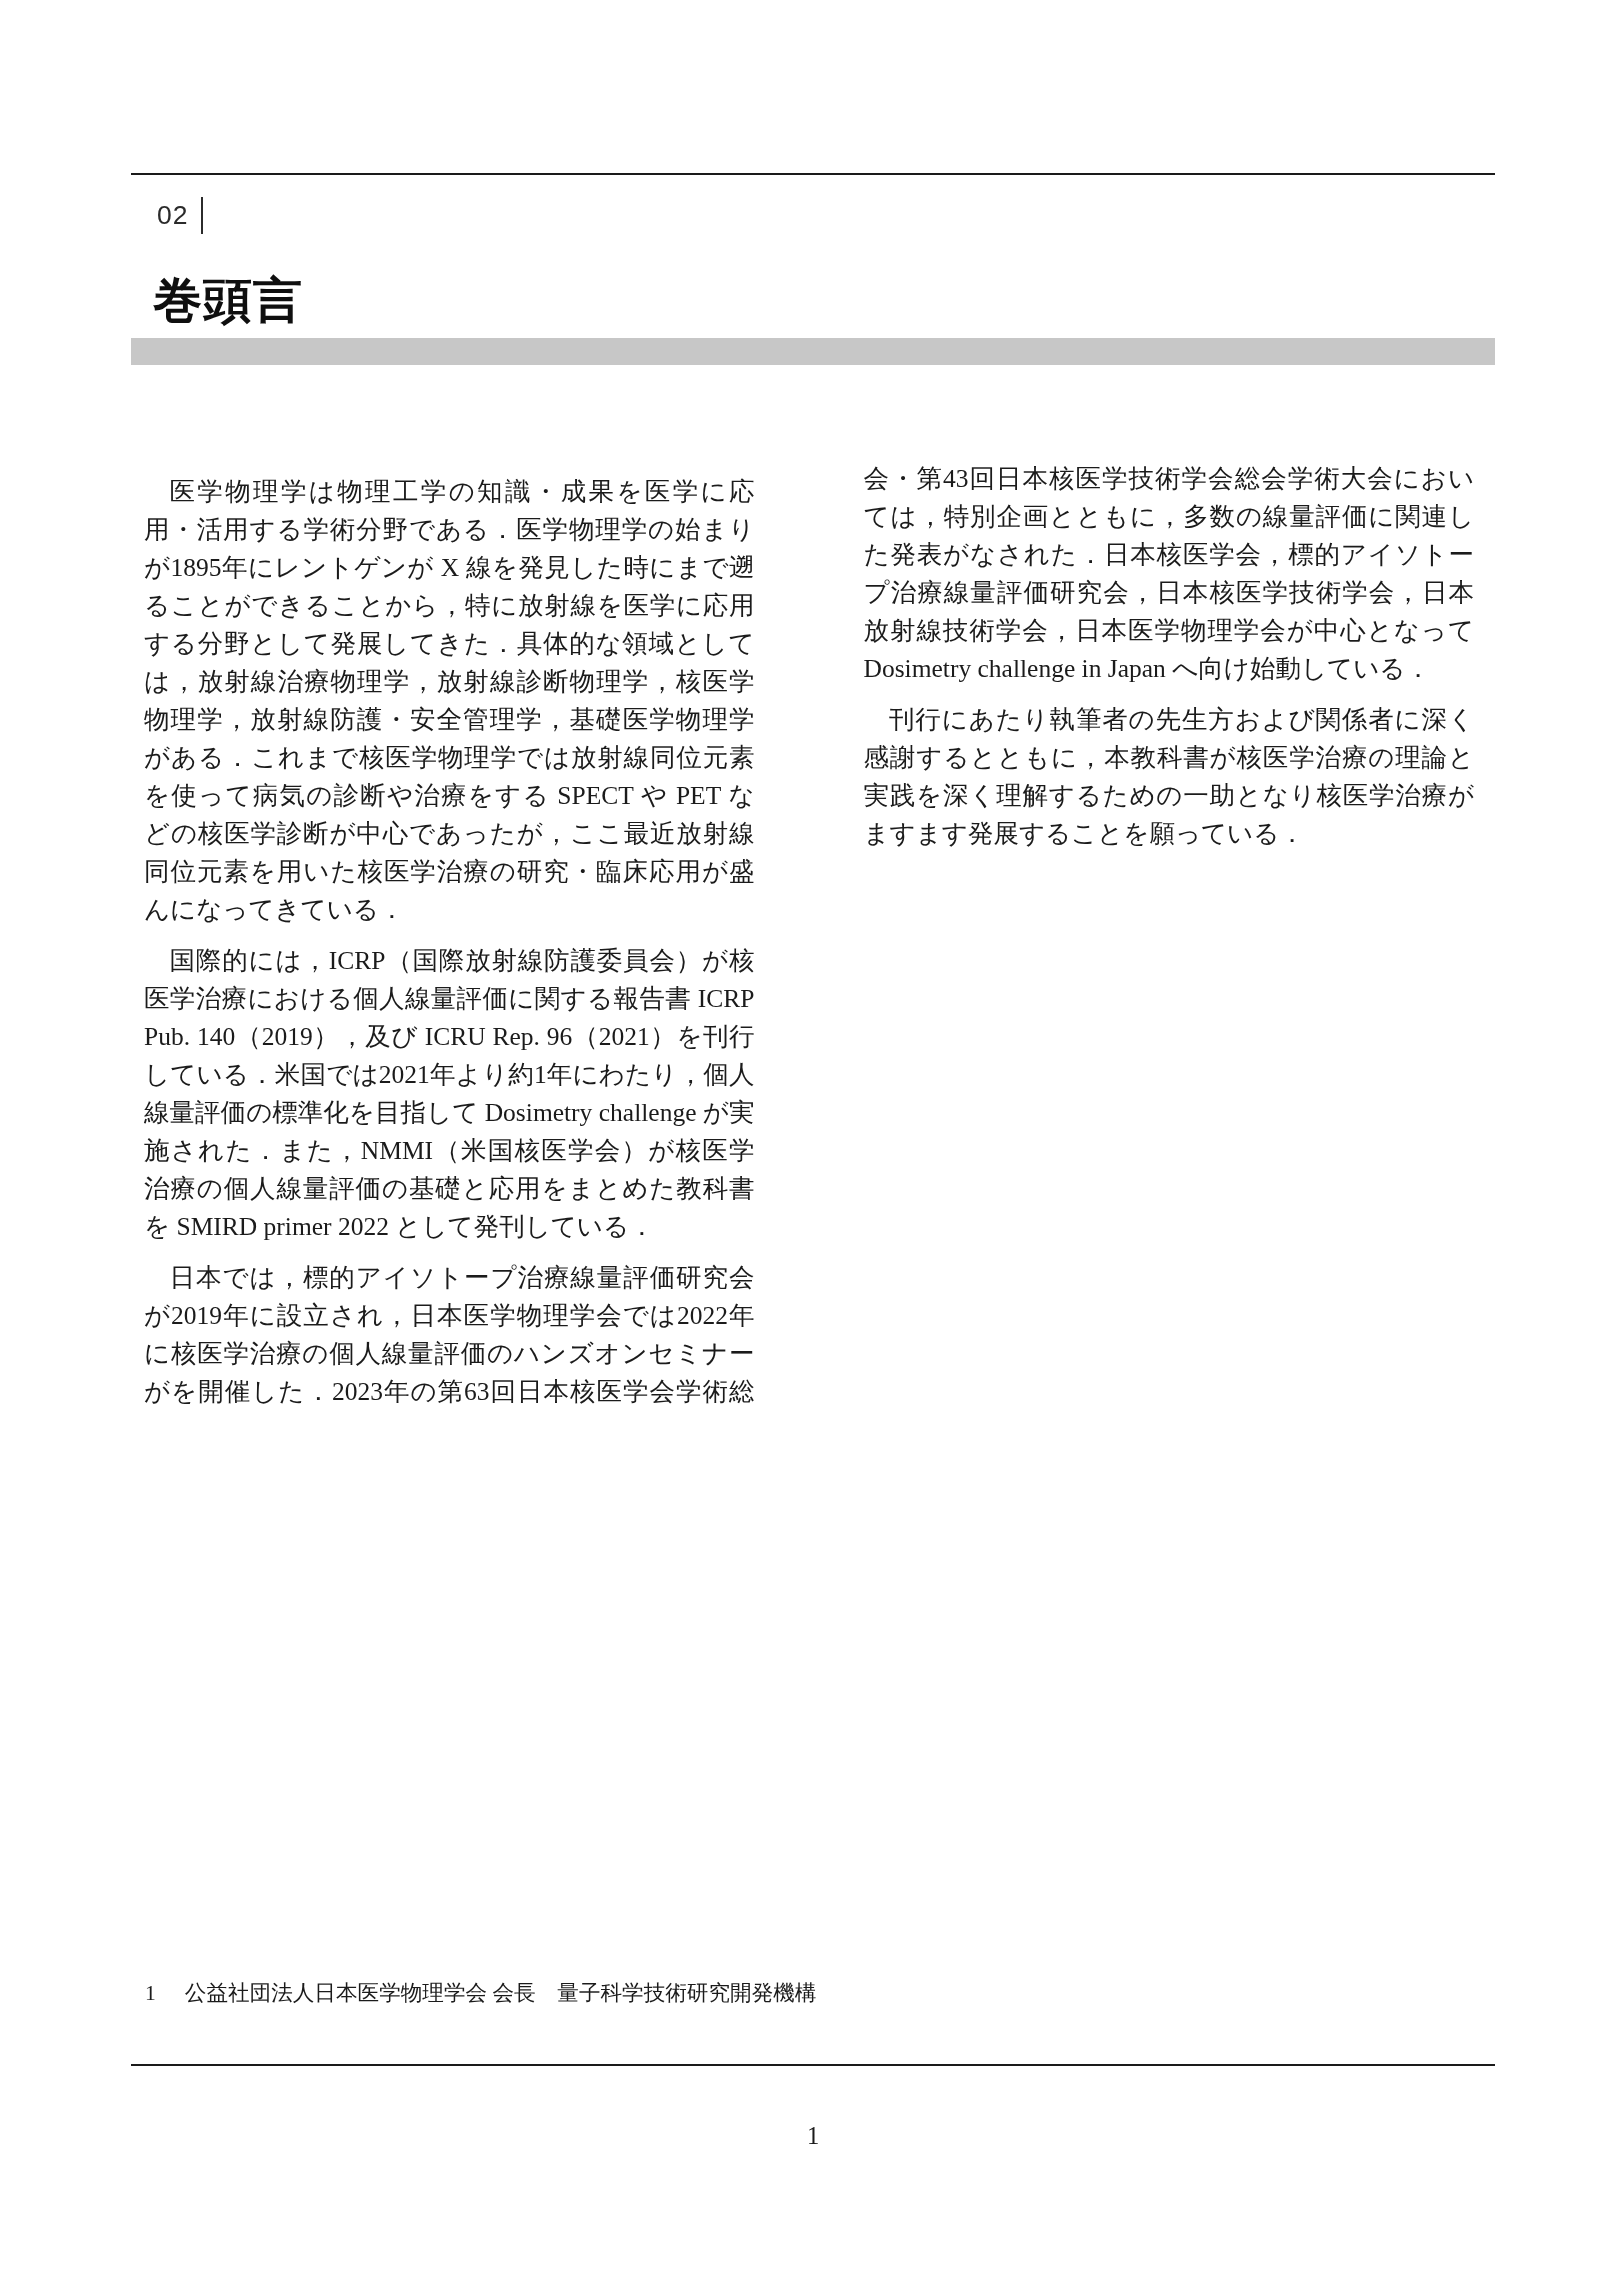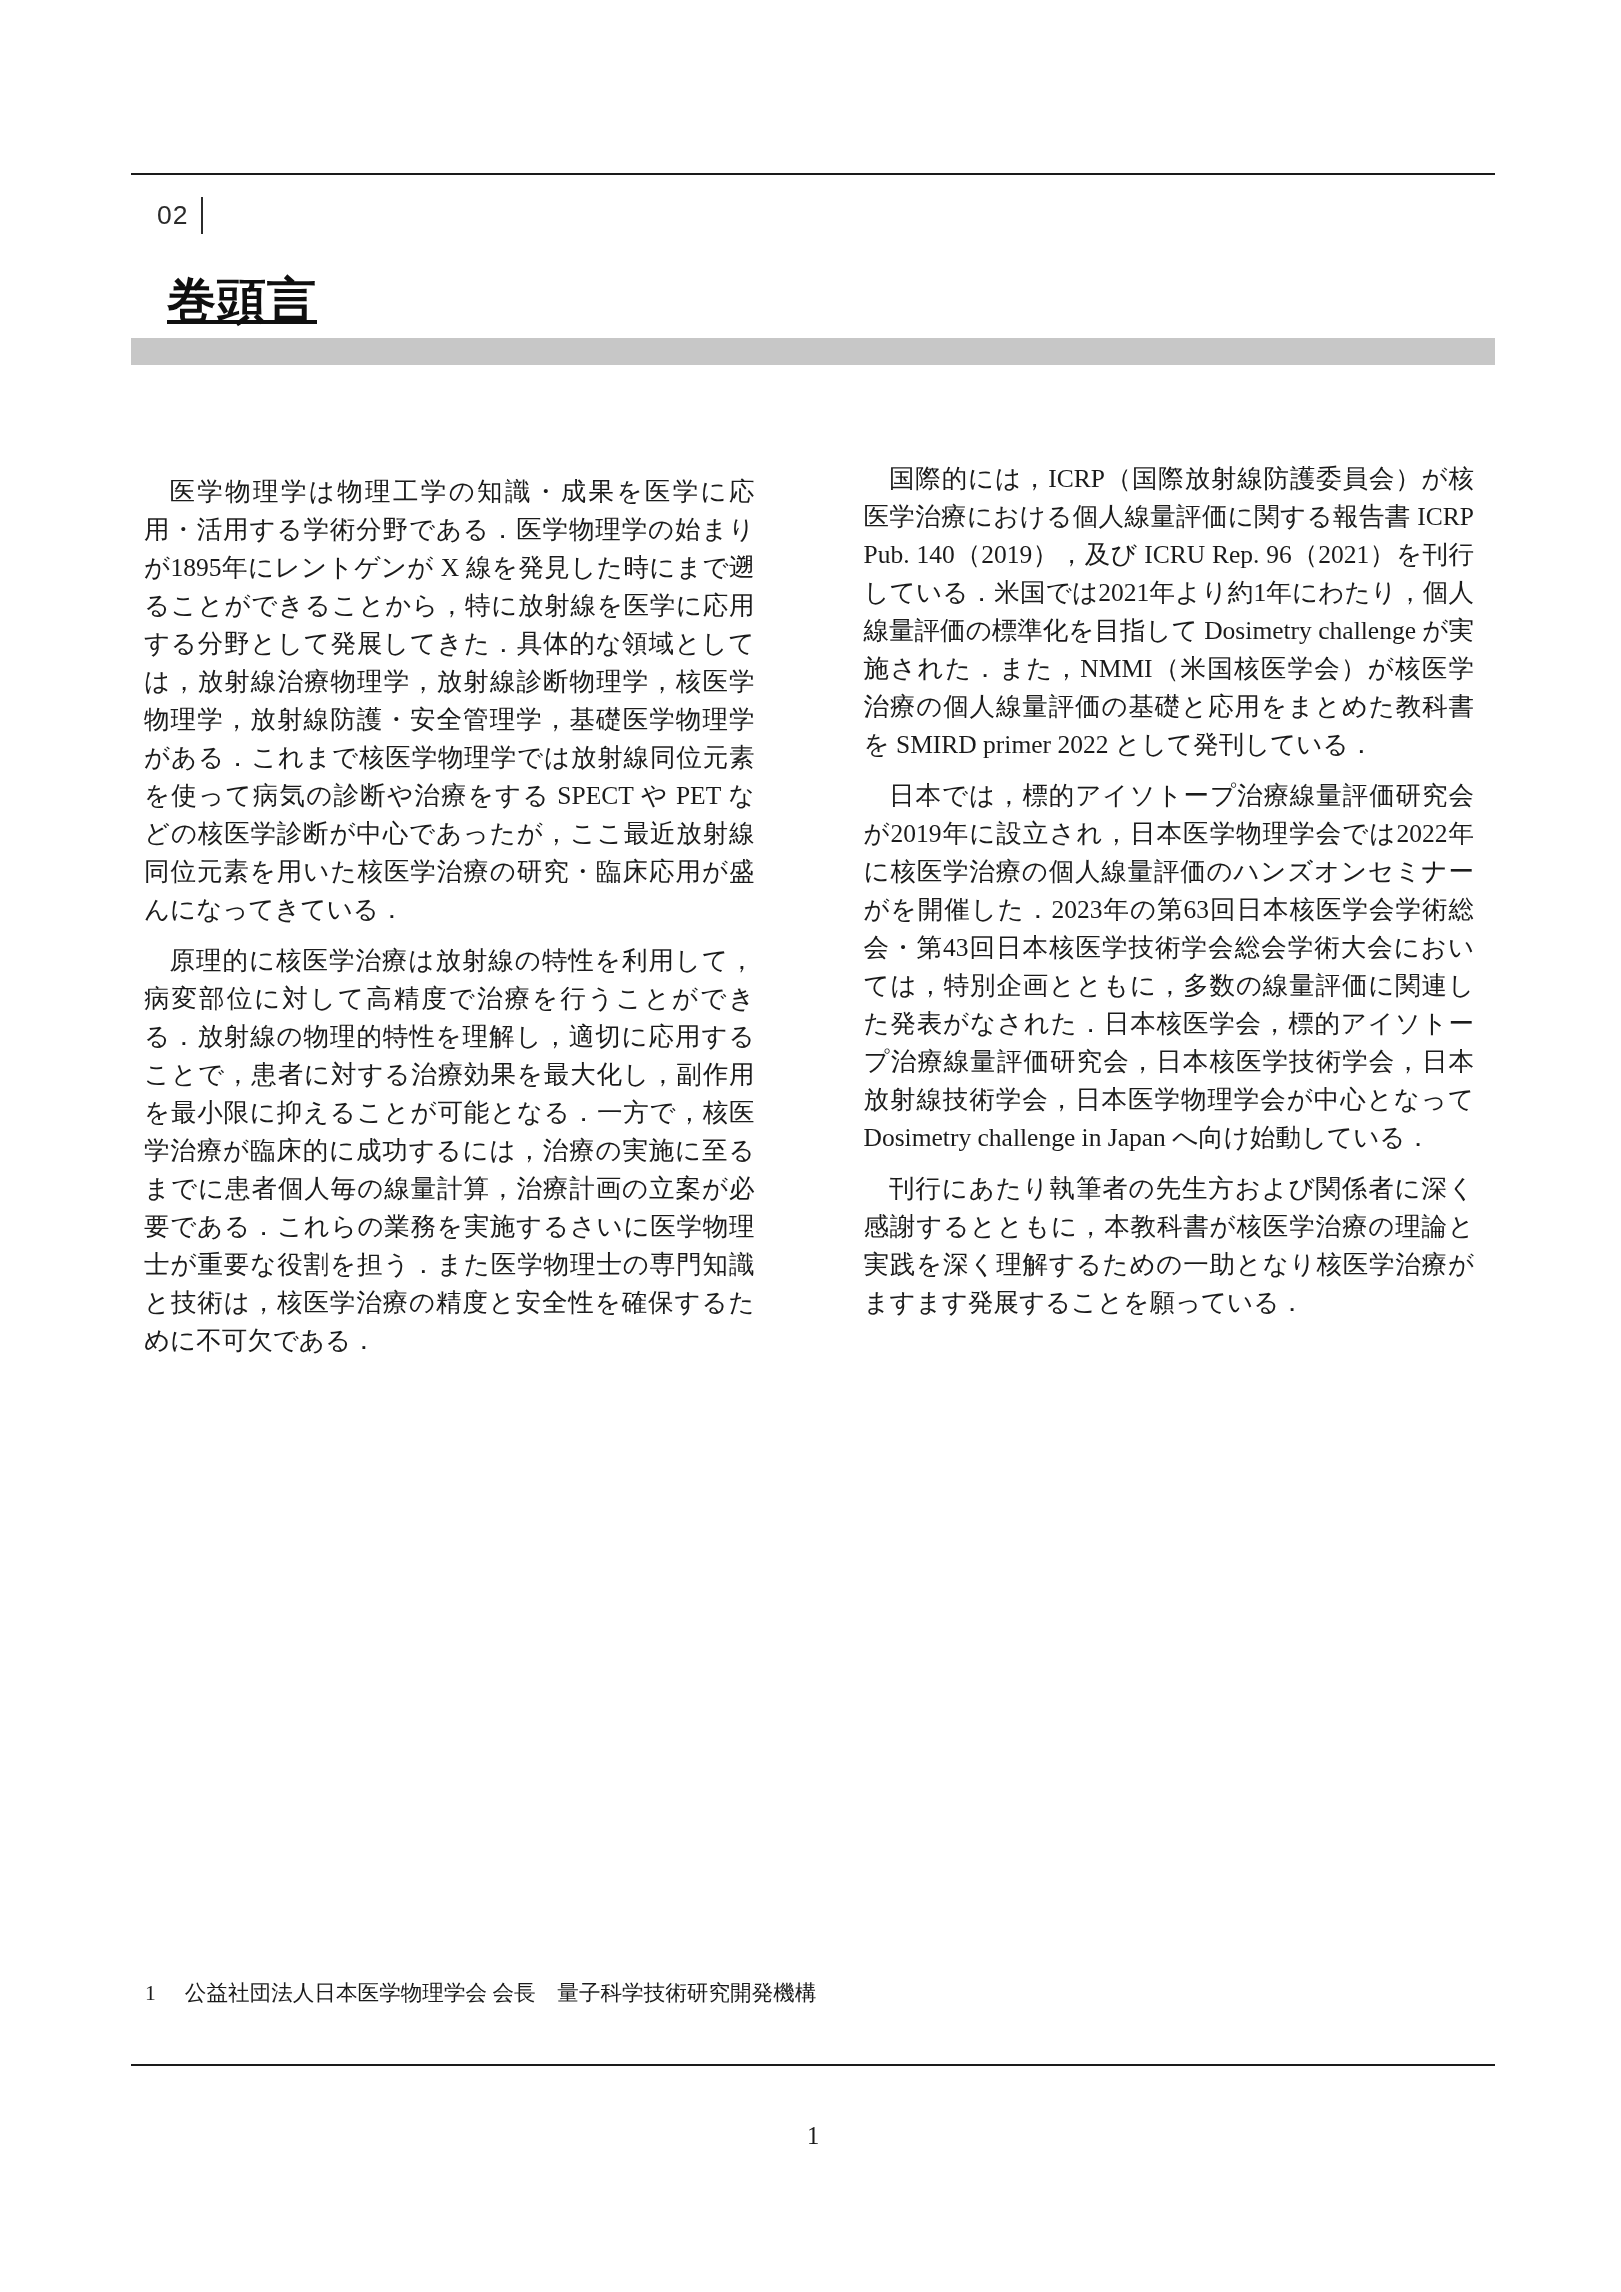--- a/index.html
+++ b/index.html
@@ -35,29 +35,28 @@
     text-align: right;
   }
   .corner-bar {
     display: inline-block;
     width: 2px; height: 37px;
     background: #2b2b2b;
     margin-left: 12.7px;
   }
   .title {
     position: absolute;
-    left: 167px; top: 272px;
+    left: 153px; top: 272px;
     margin: 0;
     font-family: "Liberation Sans", "DejaVu Sans", sans-serif;
     font-size: 49px;
     font-weight: bold;
     line-height: 1.15;
     color: #0f0f0f;
     letter-spacing: 1px;
-    text-decoration: underline;
   }
   .title-bar {
     position: absolute;
     left: 131px; top: 338px;
     width: 1364px; height: 27.4px;
     background: #c7c7c7;
   }
   .author {
     position: absolute;
     left: 131px; top: 374px;
@@ -125,21 +124,20 @@
     <span class="corner-bar"></span>
   </div>
 
   <h1 class="title">巻頭言</h1>
 
   <div class="title-bar"></div>
 
 
   <div class="body-flow">
     <p>医学物理学は物理工学の知識・成果を医学に応用・活用する学術分野である．医学物理学の始まりが1895年にレントゲンが X 線を発見した時にまで遡ることができることから，特に放射線を医学に応用する分野として発展してきた．具体的な領域としては，放射線治療物理学，放射線診断物理学，核医学物理学，放射線防護・安全管理学，基礎医学物理学がある．これまで核医学物理学では放射線同位元素を使って病気の診断や治療をする SPECT や PET などの核医学診断が中心であったが，ここ最近放射線同位元素を用いた核医学治療の研究・臨床応用が盛んになってきている．</p>
-    <p>原理的に核医学治療は放射線の特性を利用して，病変部位に対して高精度で治療を行うことができる．放射線の物理的特性を理解し，適切に応用することで，患者に対する治療効果を最大化し，副作用を最小限に抑えることが可能となる．一方で，核医学治療が臨床的に成功するには，治療の実施に至るまでに患者個人毎の線量計算，治療計画の立案が必要である．これらの業務を実施するさいに医学物理士が重要な役割を担う．また医学物理士の専門知識と技術は，核医学治療の精度と安全性を確保するために不可欠である．</p>
     <p>国際的には，ICRP（国際放射線防護委員会）が核医学治療における個人線量評価に関する報告書 ICRP Pub. 140（2019），及び ICRU Rep. 96（2021）を刊行している．米国では2021年より約1年にわたり，個人線量評価の標準化を目指して Dosimetry challenge が実施された．また，NMMI（米国核医学会）が核医学治療の個人線量評価の基礎と応用をまとめた教科書を SMIRD primer 2022 として発刊している．</p>
     <p>日本では，標的アイソトープ治療線量評価研究会が2019年に設立され，日本医学物理学会では2022年に核医学治療の個人線量評価のハンズオンセミナーがを開催した．2023年の第63回日本核医学会学術総会・第43回日本核医学技術学会総会学術大会においては，特別企画とともに，多数の線量評価に関連した発表がなされた．日本核医学会，標的アイソトープ治療線量評価研究会，日本核医学技術学会，日本放射線技術学会，日本医学物理学会が中心となって Dosimetry challenge in Japan へ向け始動している．</p>
     <p>刊行にあたり執筆者の先生方および関係者に深く感謝するとともに，本教科書が核医学治療の理論と実践を深く理解するための一助となり核医学治療がますます発展することを願っている．</p>
   </div>
 
   <div class="footnote-rule"></div>
 
   <div class="footnote">
     <span class="fn-marker">1</span><span class="fn-text">公益社団法人日本医学物理学会 会長　量子科学技術研究開発機構</span>
   </div>

